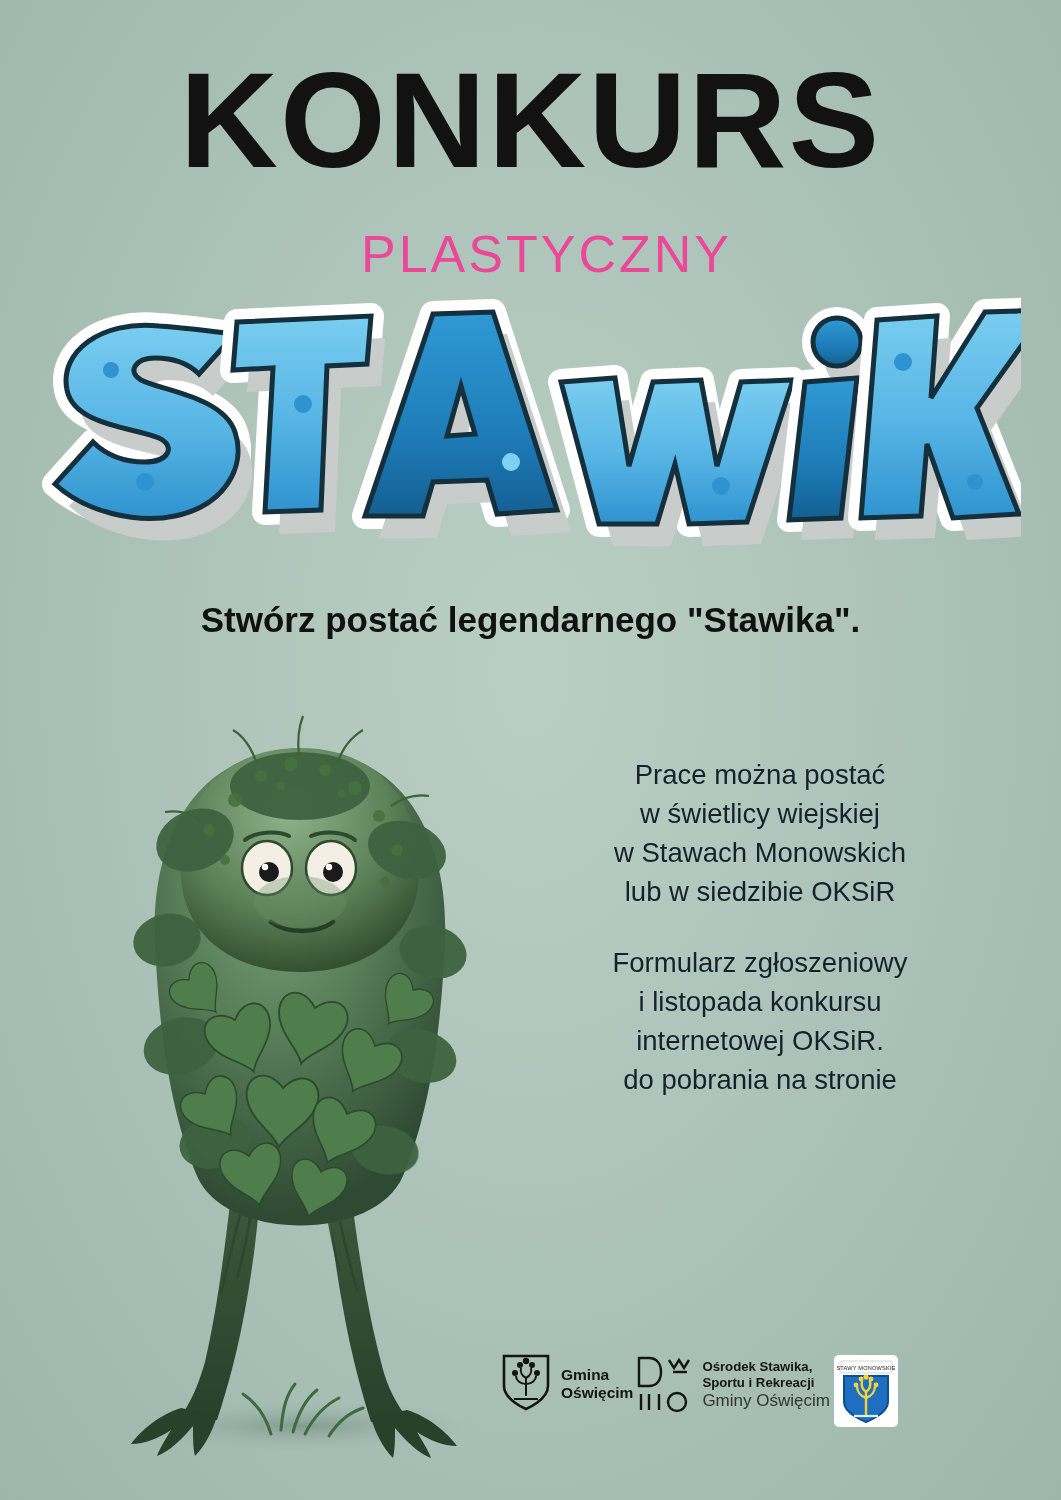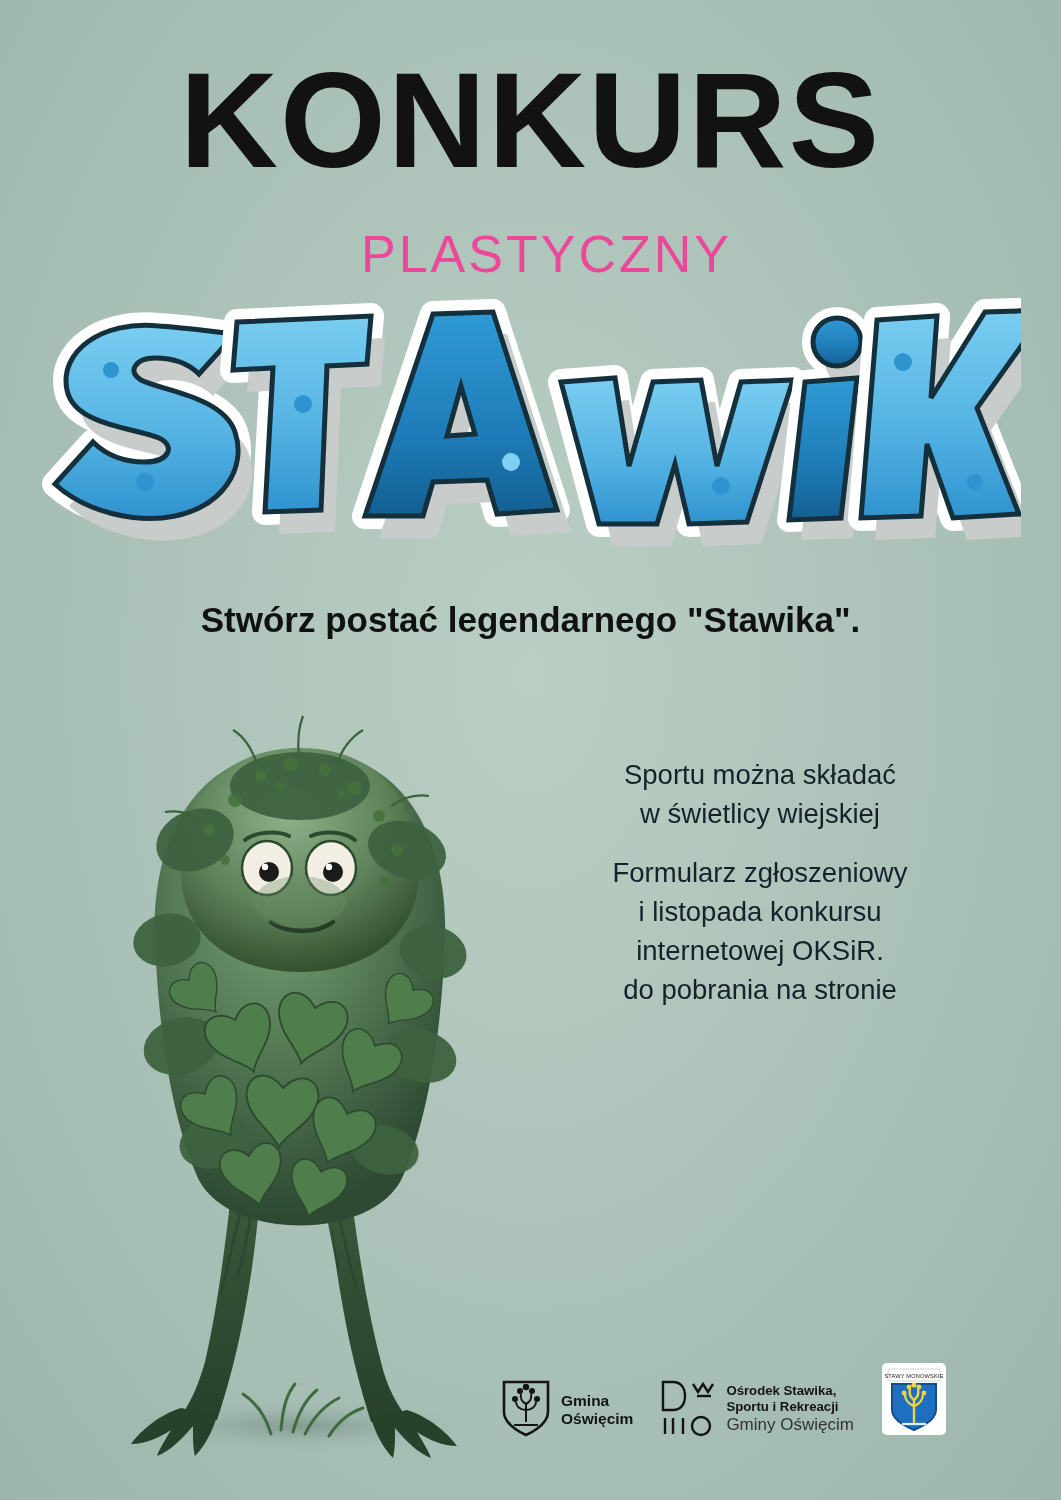--- a/index.html
+++ b/index.html
@@ -90,37 +90,36 @@
     text-align: center;
     color: #15212b;
     font-size: 27.5px;
     line-height: 1.42;
   }
   .info .hl {
     color: #2f78c4;
     font-weight: 700;
   }
   .info .para2 {
-    margin-top: 20px;
+    margin-top: 32px;
   }
   .info .line {
     display: block;
     white-space: nowrap;
   }
 
   
   .logos {
     position: absolute;
     left: 500px;
     top: 1352px;
     width: 520px;
     height: 90px;
     display: flex;
-    align-items: flex-end;
-    gap: 24px;
+    align-items: flex-start;
   }
   .logo-block {
     display: flex;
     align-items: center;
     gap: 9px;
   }
   .logo-text {
     font-size: 15.5px;
     font-weight: 700;
     color: #141414;
@@ -349,22 +348,24 @@
         <path d="M208 742 C 214 720, 222 708, 232 700"></path>
         <path d="M220 744 C 230 724, 242 714, 254 708"></path>
         <path d="M186 744 C 180 724, 170 712, 158 704"></path>
         <path d="M244 746 C 254 730, 266 722, 278 718"></path>
       </g>
     </svg>
   </div>
 
   <div class="info">
     <div class="para1">
-      <span class="line">Sportu można składać</span>
+      <span class="line">Prace można postać</span>
       <span class="line">w świetlicy wiejskiej</span>
+      <span class="line">w Stawach Monowskich</span>
+      <span class="line">lub w siedzibie OKSiR</span>
     </div>
     <div class="para2">
       <span class="line">Formularz zgłoszeniowy</span>
       <span class="line">i listopada konkursu</span>
       <span class="line">internetowej OKSiR.</span>
       <span class="line">do pobrania na stronie</span>
     </div>
   </div>
 
   <div class="logos">

